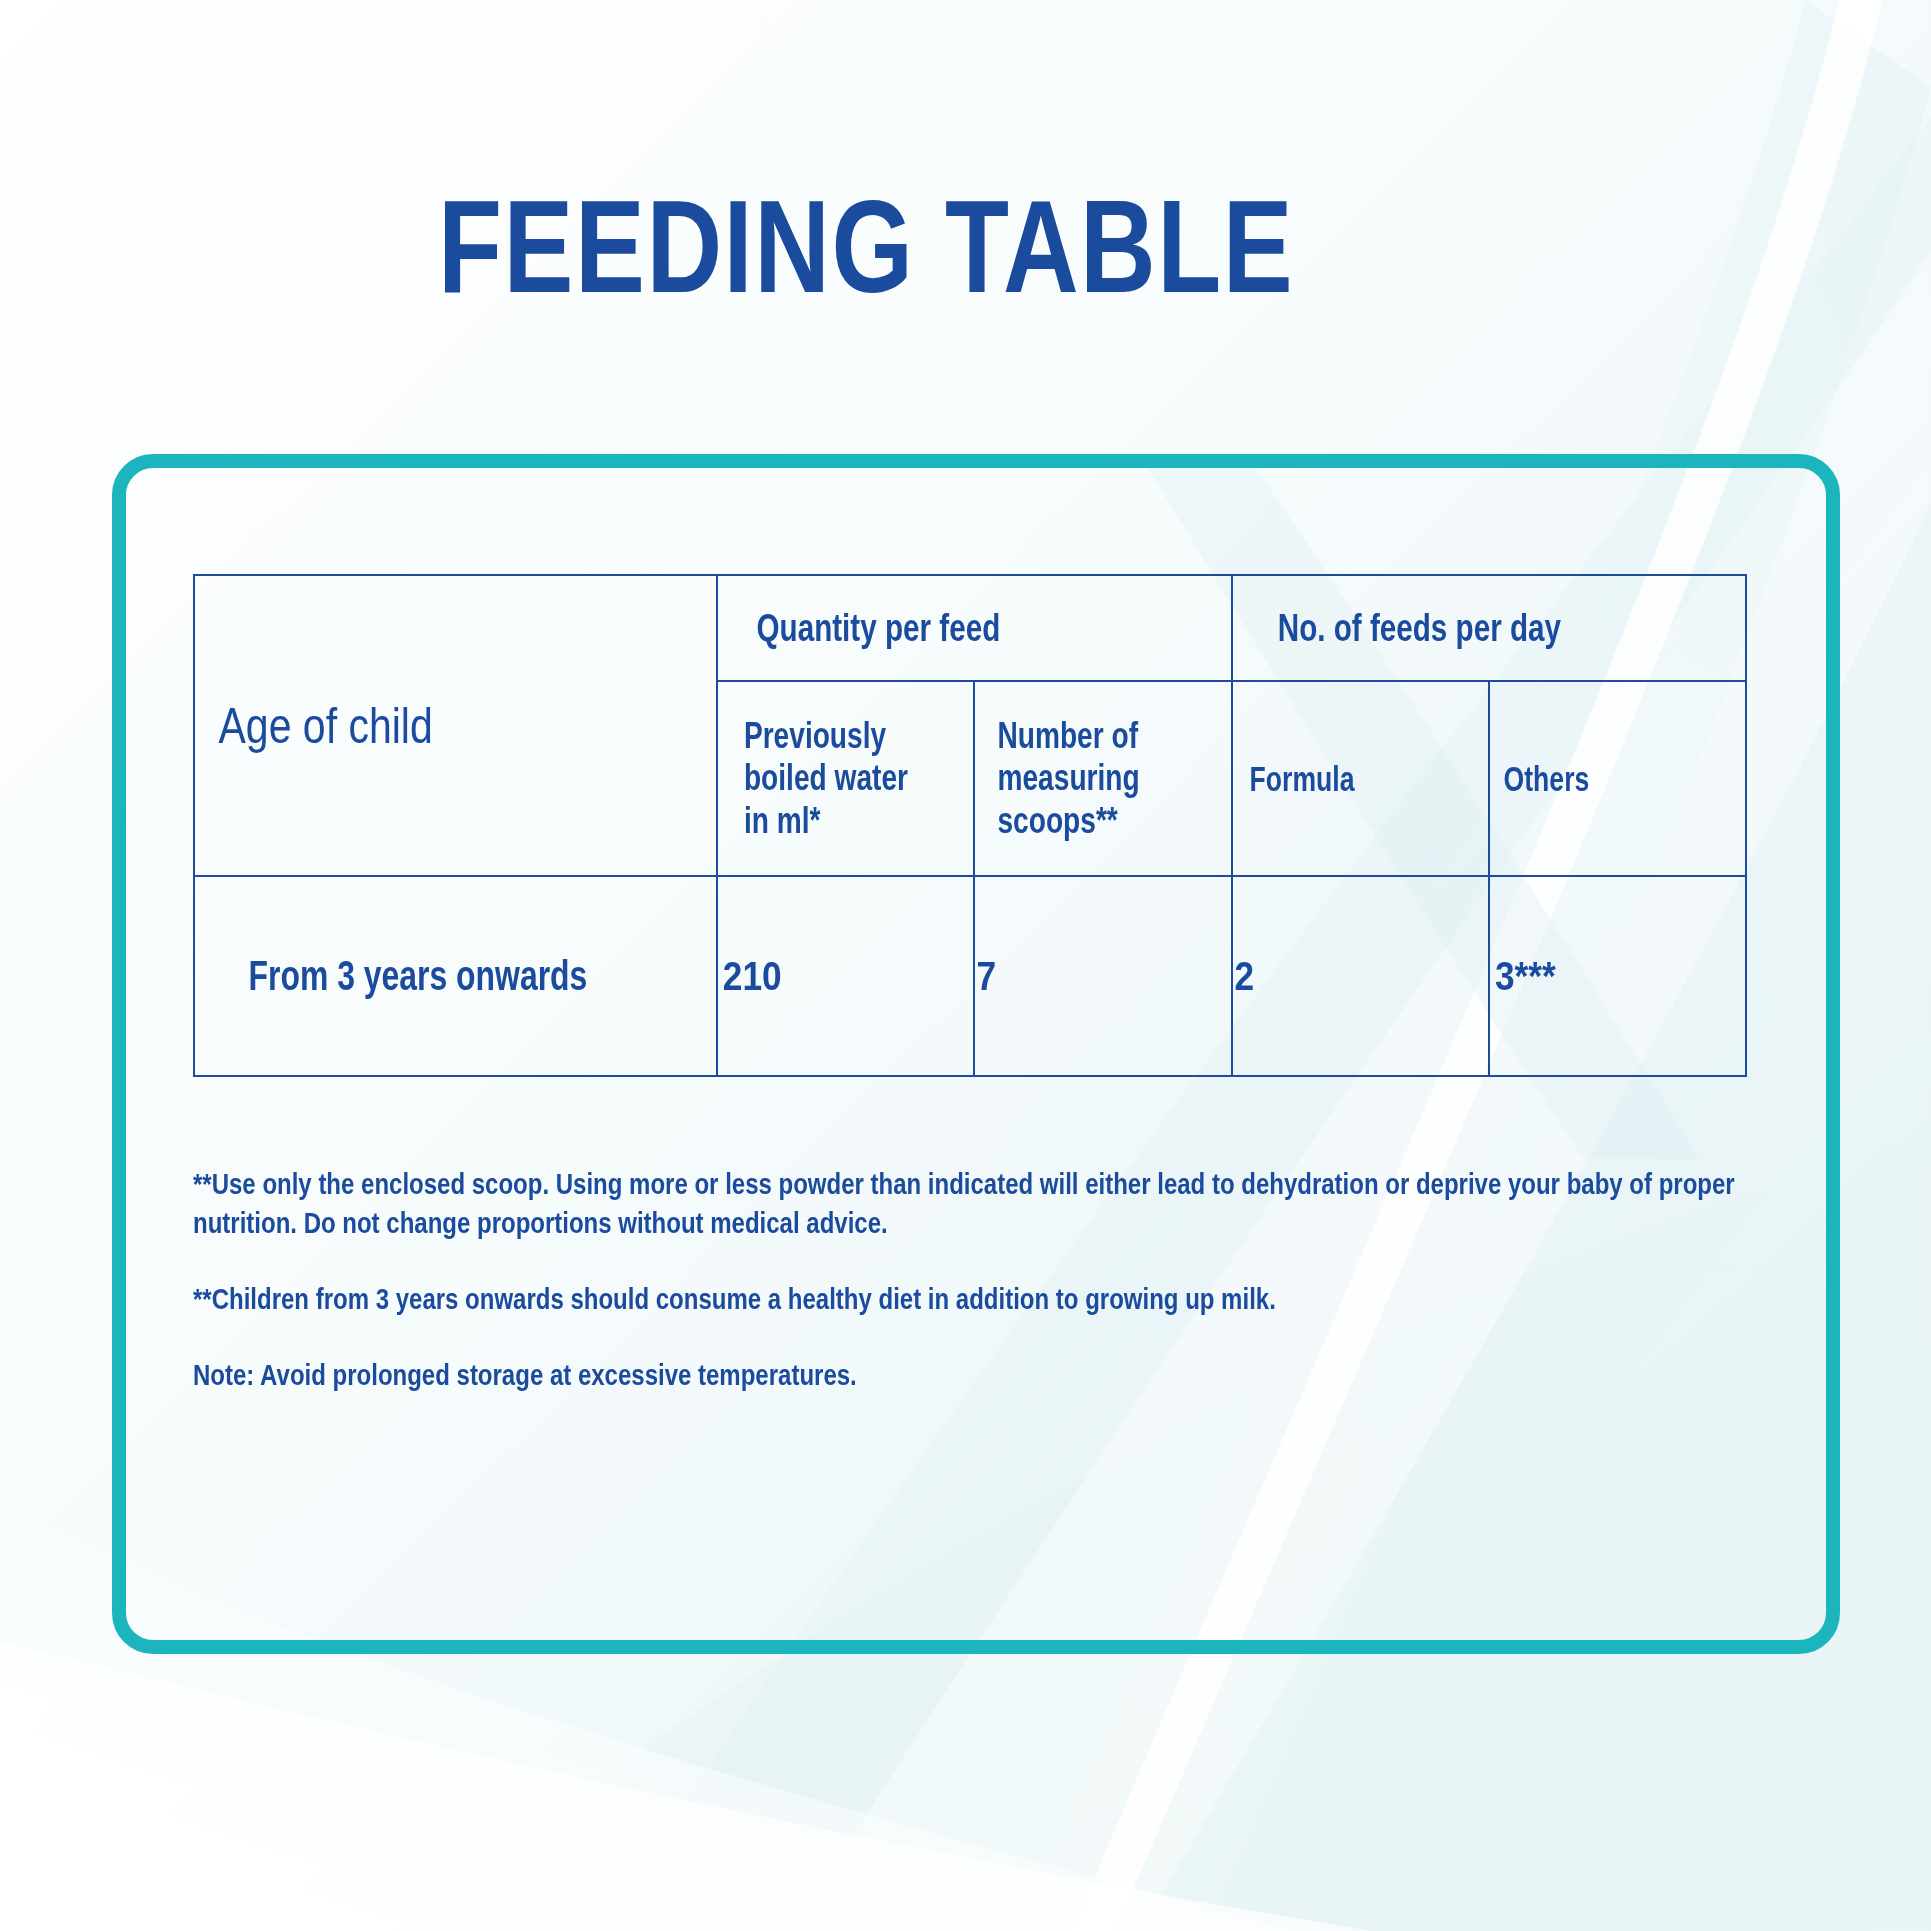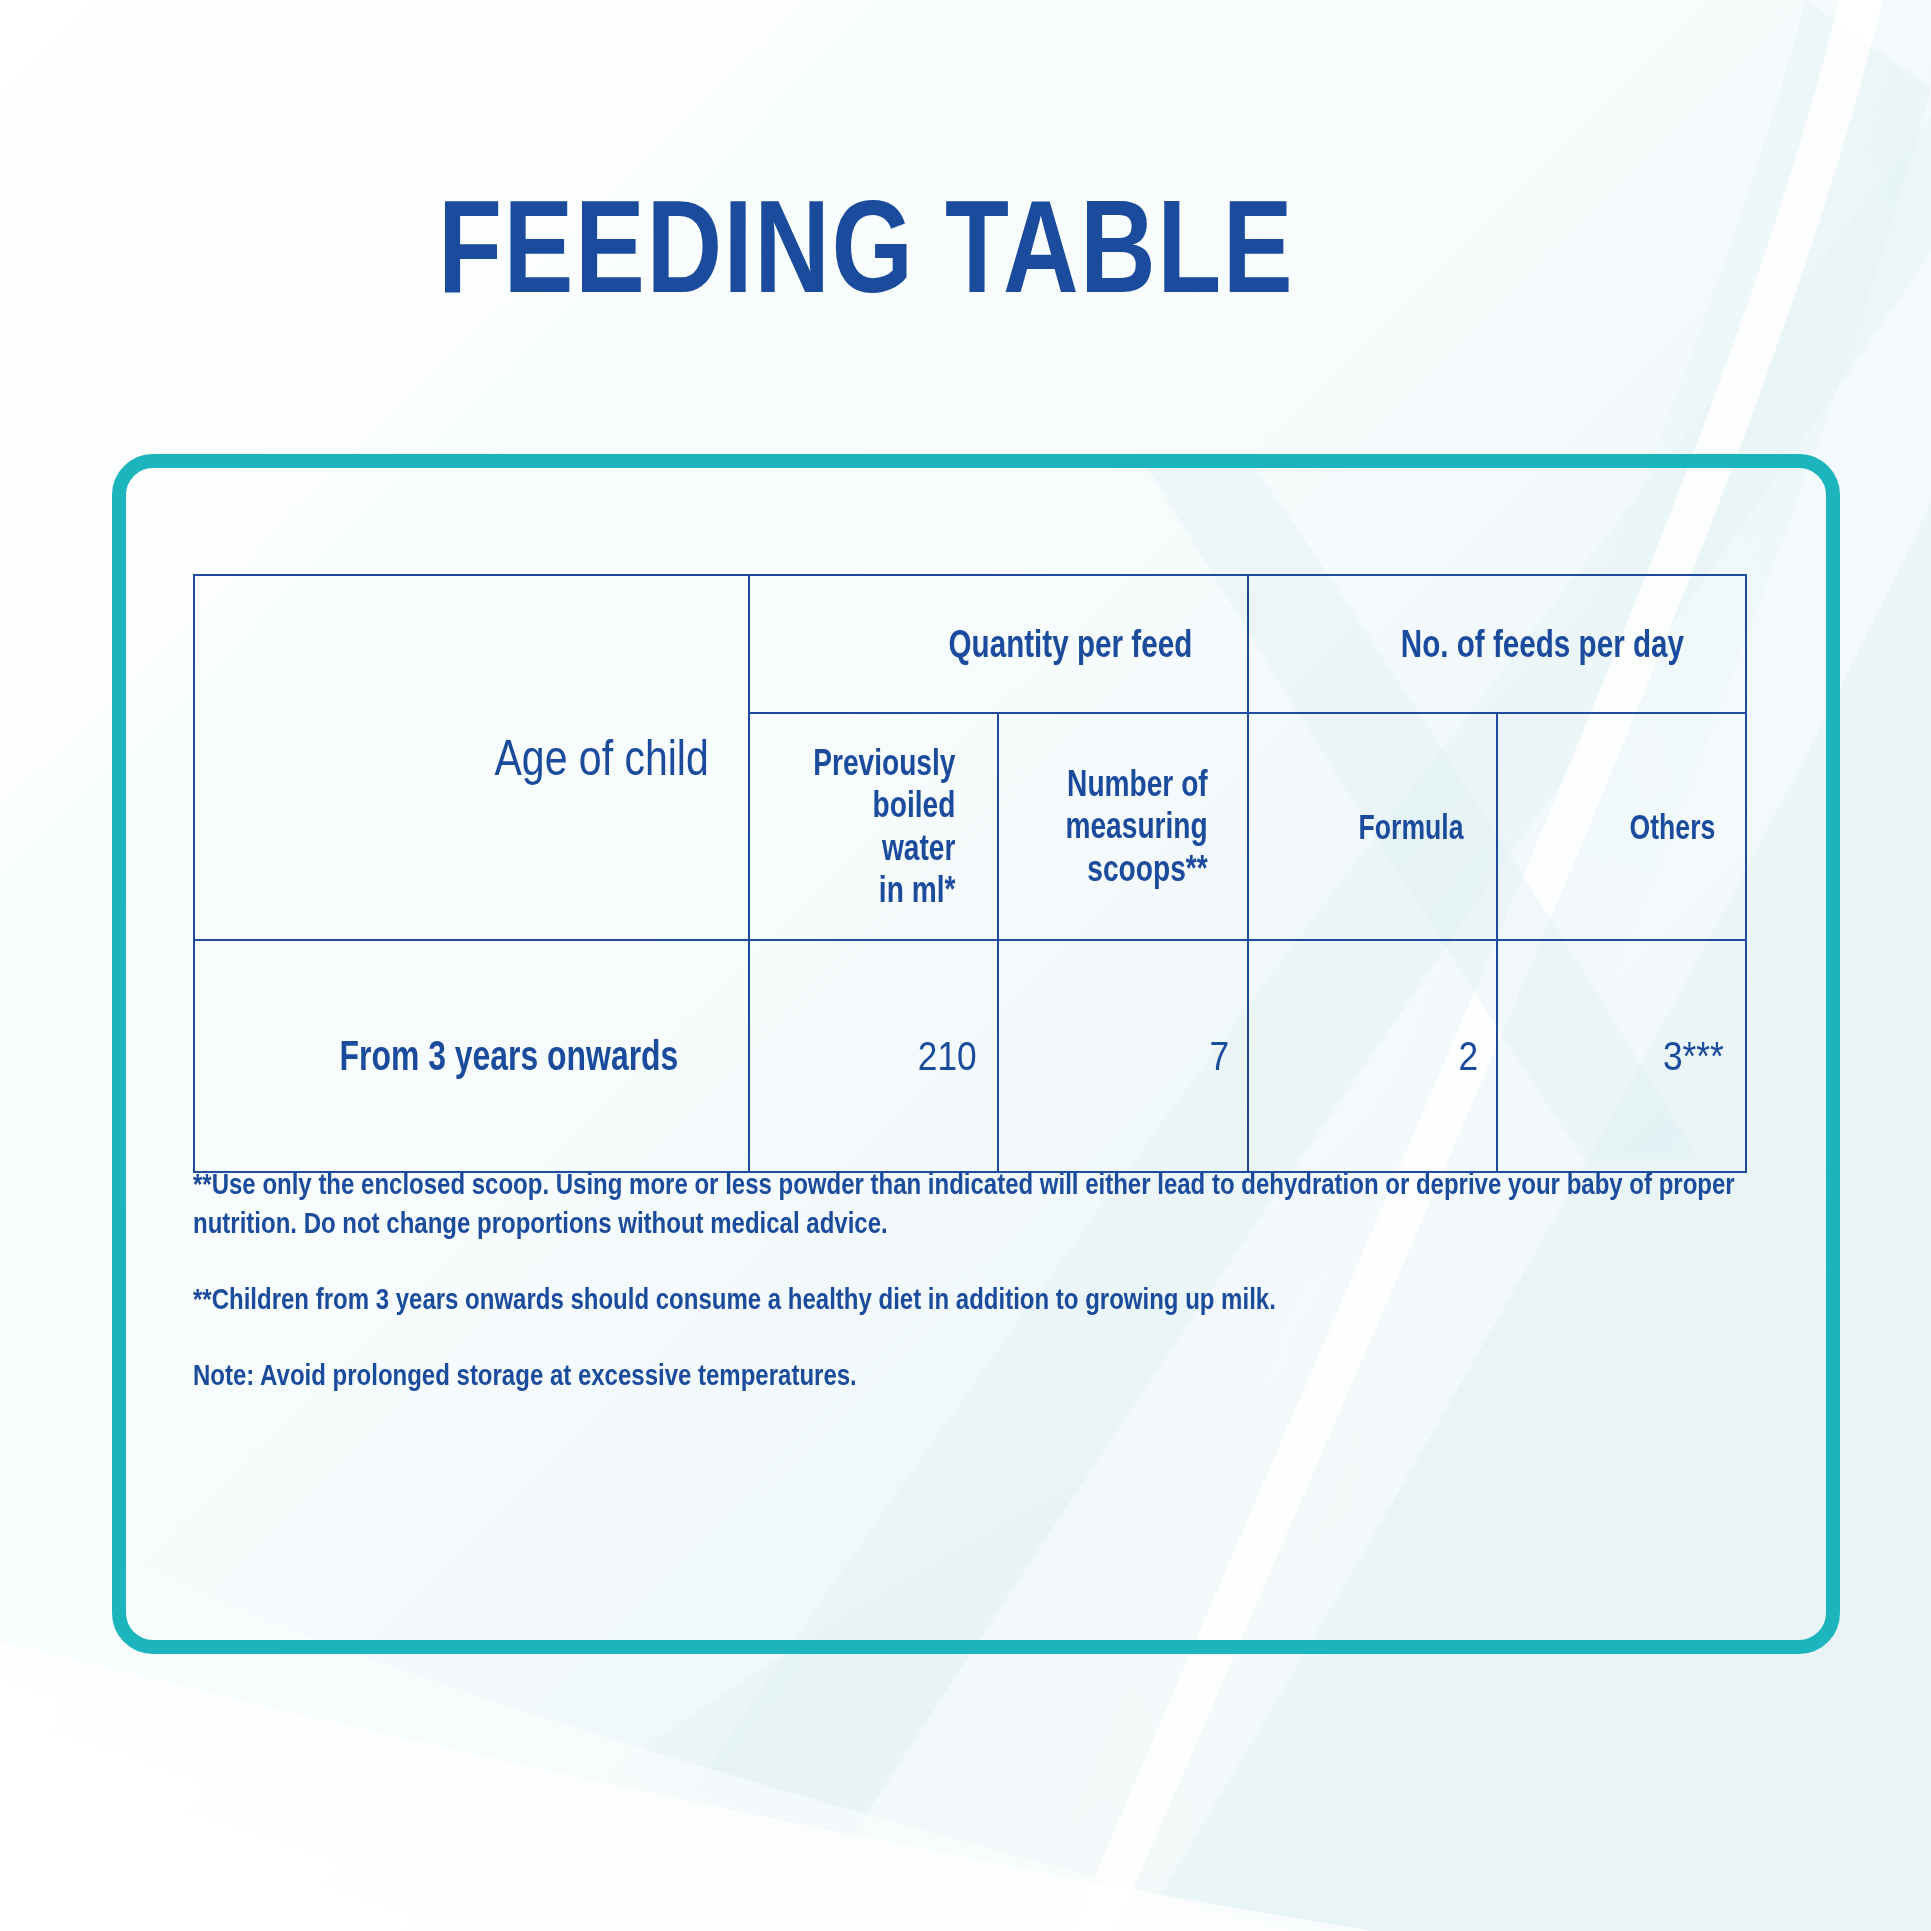--- a/index.html
+++ b/index.html
@@ -48,23 +48,23 @@
     position:absolute;
     left:193px;top:574px;
     width:1554px;
     border-collapse:collapse;
     z-index:3;
     table-layout:fixed;
   }
   #feeding-table td{
     border:2.9px solid #1e4b9e;
     color:#1a4b9d;
-    text-align:right;
+    text-align:left;
     vertical-align:middle;
-    padding:16px;
+    padding:0;
   }
   .hdr-cond{
     font-weight:700;
     transform:scaleX(0.76);
     display:inline-block;
     transform-origin:center;
     white-space:pre-line;
     line-height:1.14;
   }
 
@@ -73,21 +73,21 @@
   .c-scoops   {width:259px;}
   .c-formula  {width:266px;}
   .c-others   {width:243px;}
 
   .h-group      {height:104px;font-size:39px;}
   .h-sub        {height:193px;font-size:37px;}
   .h-age        {font-size:50px;font-weight:400;}
   .h-sub-light  {font-size:35px;font-weight:700;}
   .data-row td  {height:198px;}
   .d-age        {font-size:42px;font-weight:700;}
-  .d-num        {font-size:41px;font-weight:400;border-radius:24px;}
+  .d-num        {font-size:41px;font-weight:700;border-radius:24px;}
 
   .age-cond{
     display:inline-block;
     transform:scaleX(0.82);
     transform-origin:center;
     white-space:nowrap;
     font-weight:400;
   }
   .num-cond{
     display:inline-block;

